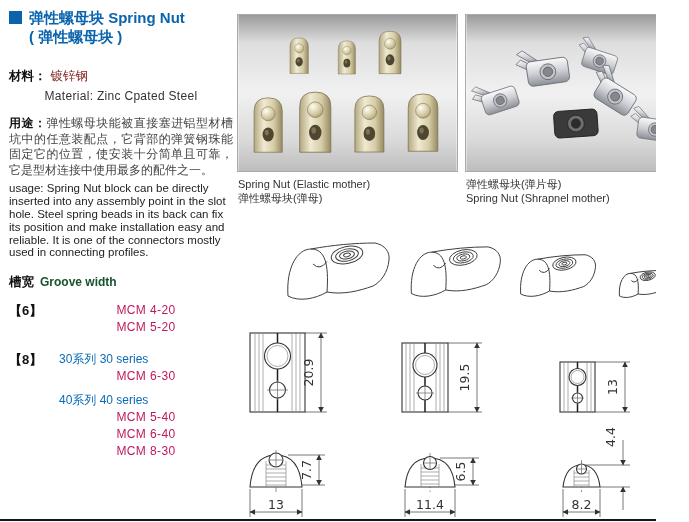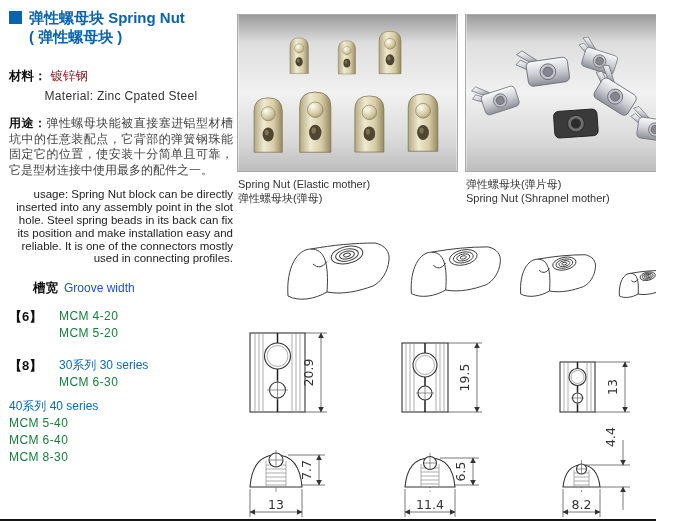--- a/index.html
+++ b/index.html
@@ -15,29 +15,29 @@
   .title { color:#0a64ad; font-weight:bold; font-size:15px; line-height:19px; }
   .title .row1 { display:flex; align-items:center; }
   .sq { display:inline-block; width:13px; height:13px; background:#0a64ad; margin-right:7px; flex:none; }
   .title .row2 { padding-left:20px; }
   .mat { margin-top:22px; font-size:12.5px; }
   .mat b { color:#111; }
   .mat .val { color:#7f1d1d; margin-left:4px; }
   .mat-en { margin-top:4px; font-size:12px; color:#333; letter-spacing:0.3px;text-align:center; }
   .usage-zh { margin-top:13px; font-size:12px; line-height:15.6px; color:#444; text-align:justify; }
   .usage-zh b { color:#111; font-size:12px; }
-  .usage-en { margin-top:10px; font-size:11.5px; line-height:12.8px; color:#222;text-align:right; }
+  .usage-en { margin-top:4px; font-size:11.5px; line-height:12.8px; color:#222; }
   .groove-h { margin-top:15px; font-size:12.5px; }
-  .groove-h b { color:#111;margin-left:24px; }
-  .groove-h .en { color:#1d4ed8; margin-left:6px; font-size:12px; }
+  .groove-h b { color:#111; }
+  .groove-h .en { color:#14532d; margin-left:6px; font-size:12px;font-weight:bold; }
   .grp { display:flex; margin-top:11px; }
   .grp .bracket { width:50px; font-weight:bold; font-size:13px; color:#111; flex:none; }
   .grp .items { flex:1; font-size:12px; line-height:17px; }
   .grp .series { color:#0a6ab5; }
-  .grp .model { color:#15803d; letter-spacing:0.4px; }
+  .grp .model { color:#be185d; letter-spacing:0.4px;text-align:center; }
 
   
   .photo { position:absolute; top:14px; border:1px solid #aaa; }
   .photo.left { left:237px; }
   .photo.right { left:465px; }
   .caption { position:absolute; top:178px; font-size:11px; line-height:13.5px; color:#333; }
   .caption.left { left:238px; }
   .caption.right { left:466px; }
 
   
@@ -82,21 +82,21 @@
     </div>
 
     <div class="grp" style="margin-top:15px;">
       <span class="bracket">【8】</span>
       <div class="items">
         <div class="series">30系列 30 series</div>
         <div class="model">MCM 6-30</div>
       </div>
     </div>
 
-    <div class="grp" style="margin-top:7px;flex-direction:column;">
+    <div class="grp" style="margin-top:7px;">
       <span class="bracket"></span>
       <div class="items">
         <div class="series">40系列 40 series</div>
         <div class="model">MCM 5-40</div>
         <div class="model">MCM 6-40</div>
         <div class="model">MCM 8-30</div>
       </div>
     </div>
   </div>
 

